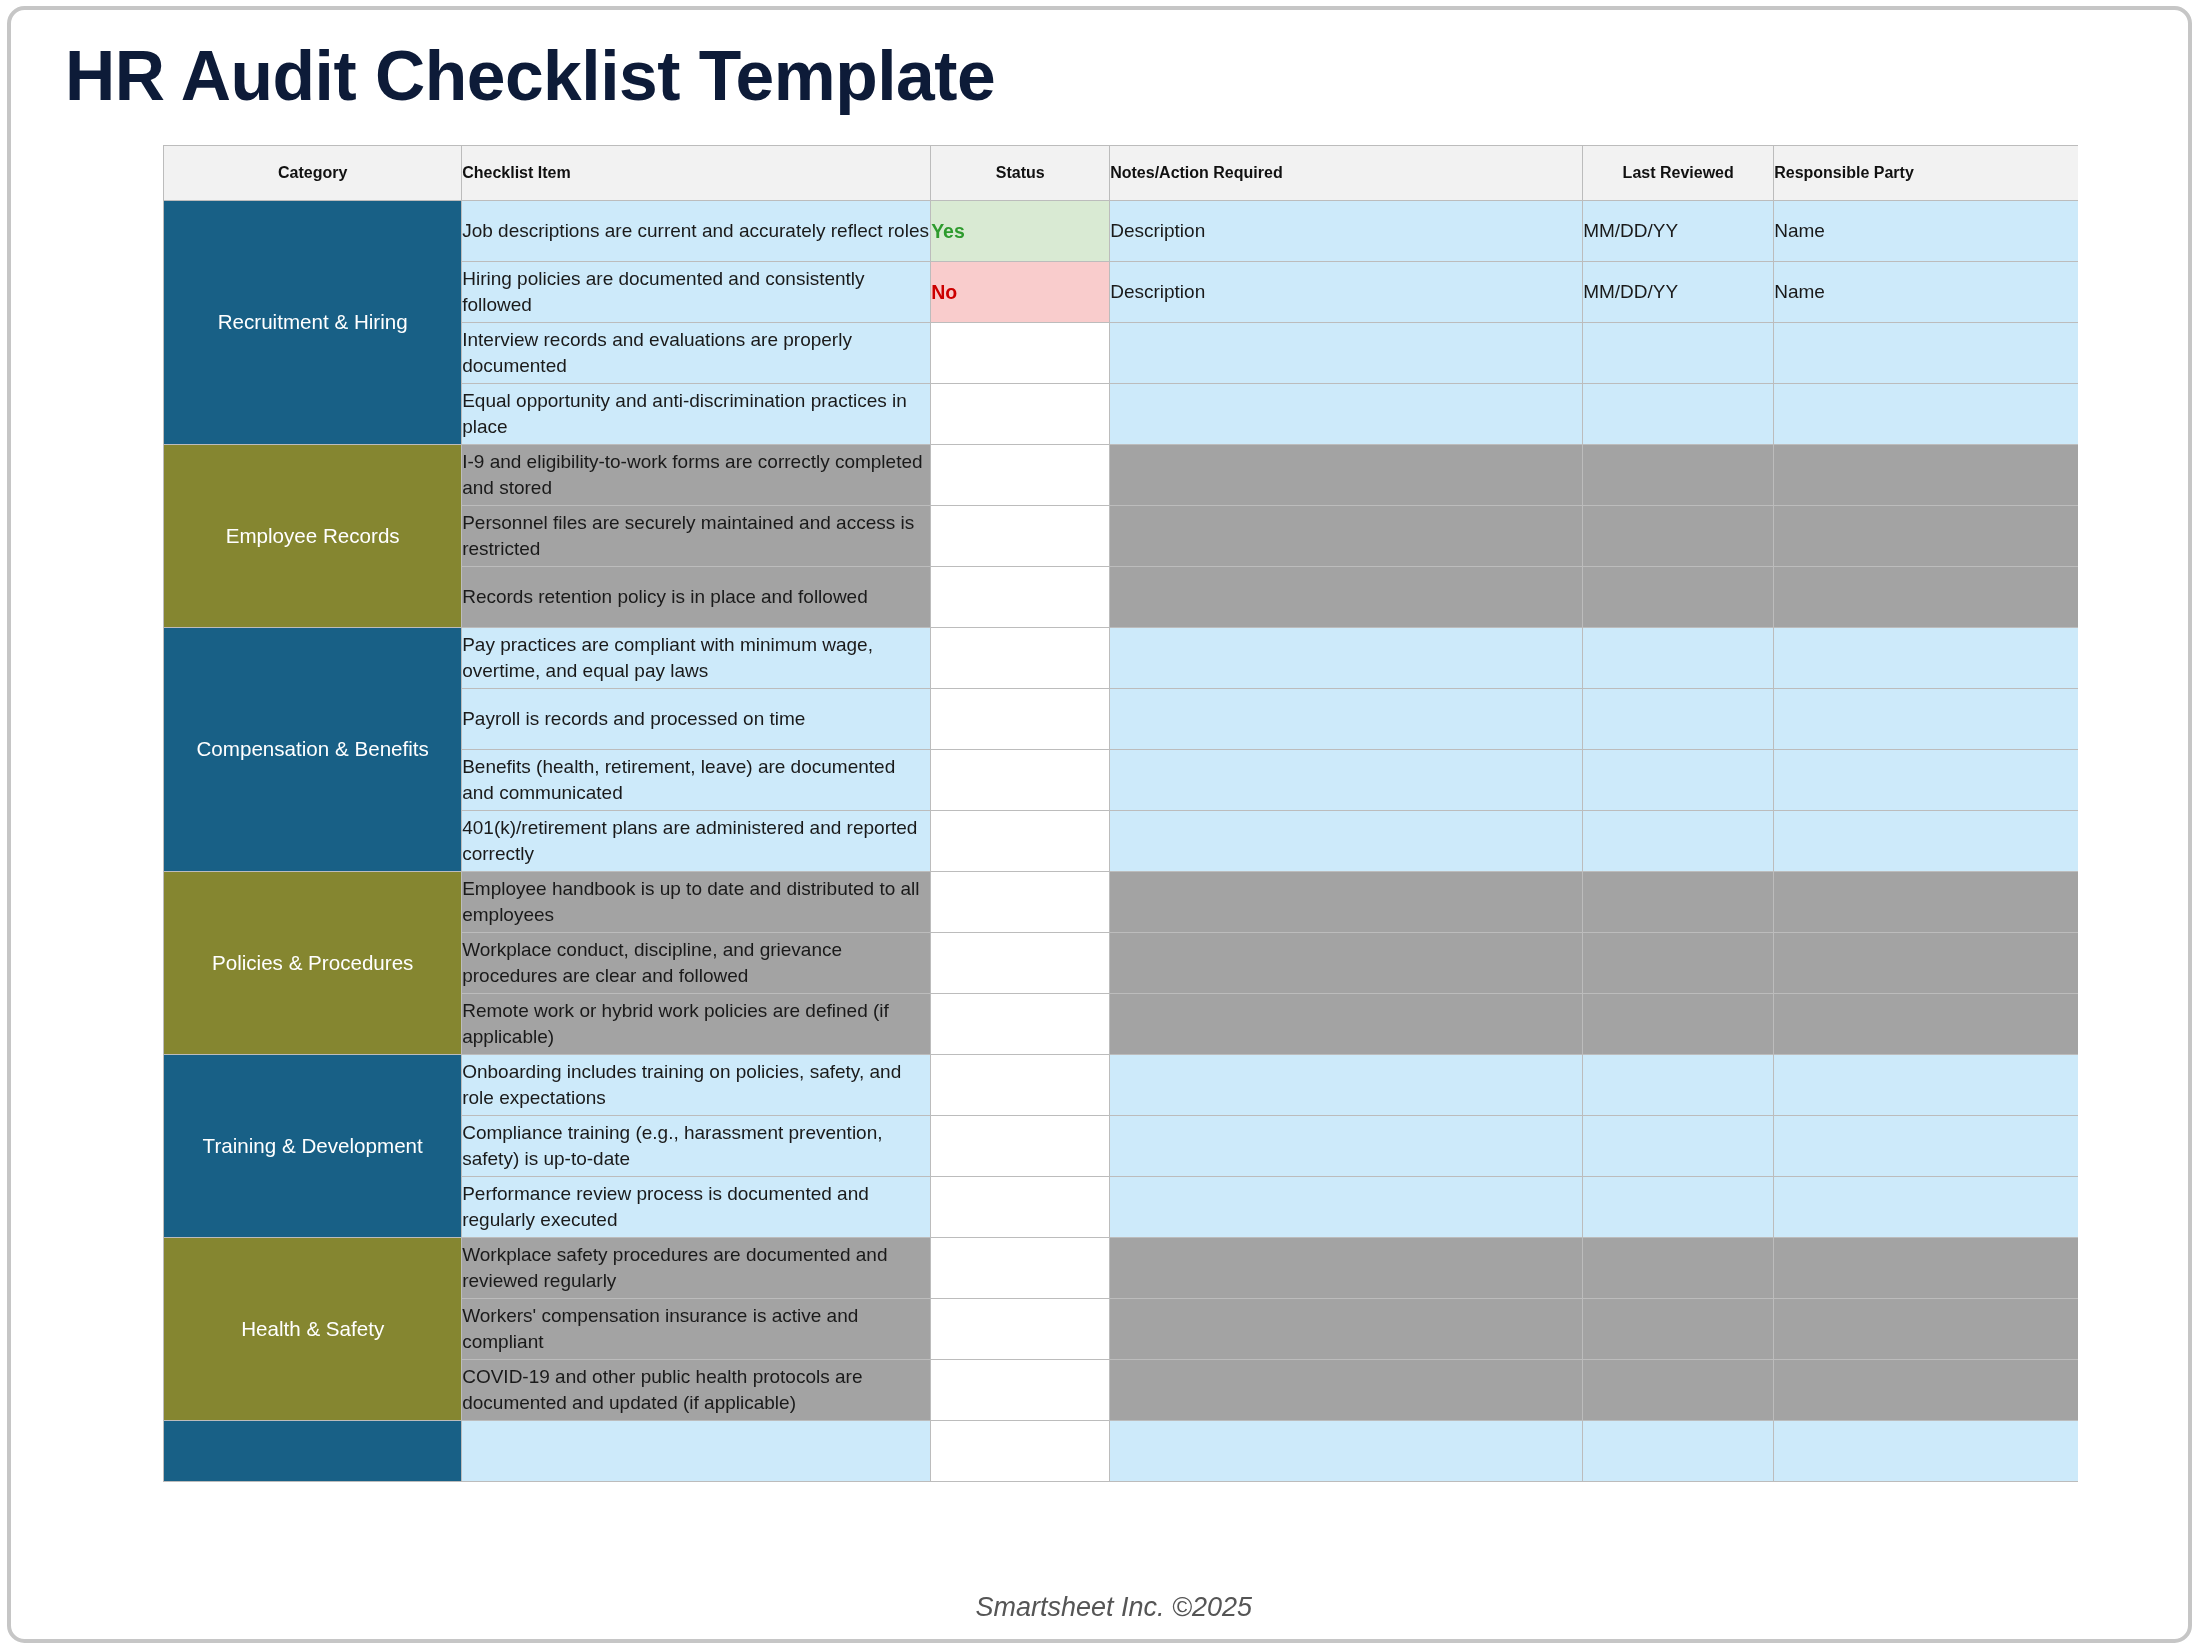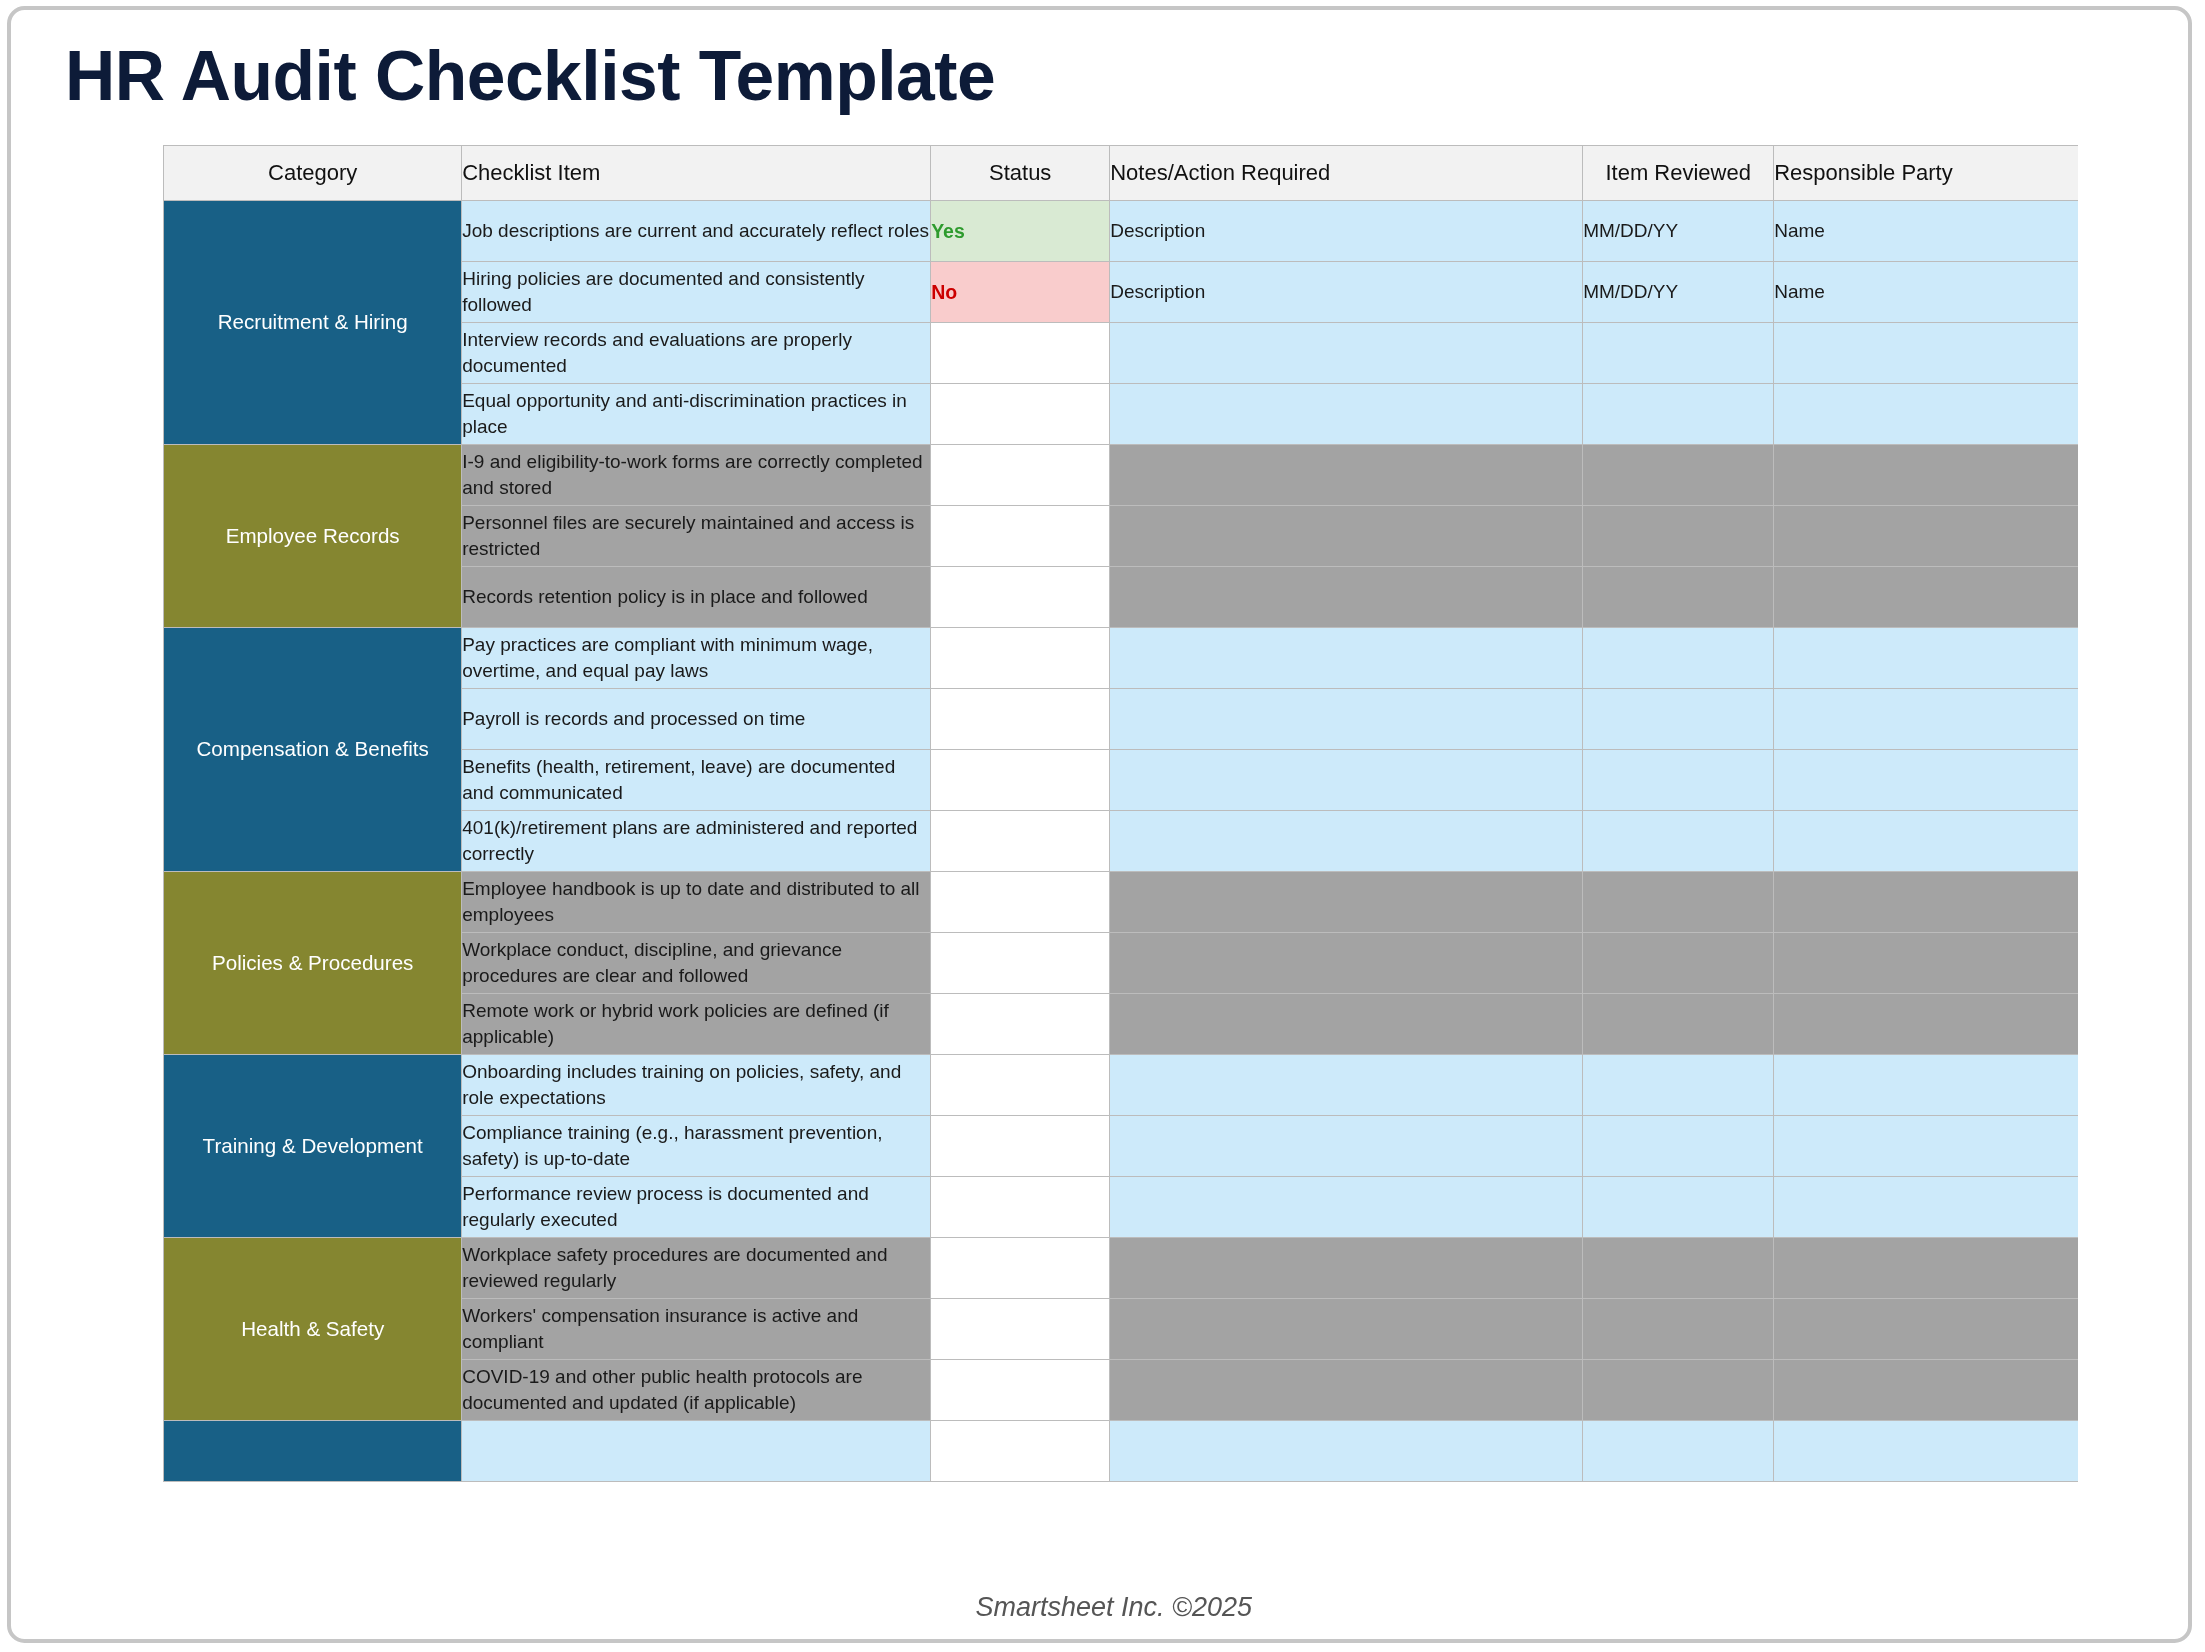--- a/index.html
+++ b/index.html
@@ -61,22 +61,22 @@
   table.checklist th,
   table.checklist td {
     border: 1.5px solid #bcbcbc;
     padding: 0;
     vertical-align: middle;
     box-sizing: border-box;
   }
   thead th {
     background: #f2f2f2;
     height: 55px;
-    font-size: 22px;
-    font-weight: 400;
+    font-size: 16px;
+    font-weight: 700;
     color: #111111;
     padding: 0 14.4px;
     text-align: left;
     white-space: nowrap;
   }
   thead th.th-center { text-align: center; padding: 0; }
 
   td.cat-cell {
     text-align: center;
     vertical-align: middle;
@@ -145,21 +145,21 @@
         <col class="c-notes">
         <col class="c-reviewed">
         <col class="c-responsible">
       </colgroup>
       <thead>
         <tr>
           <th class="th-center">Category</th>
           <th>Checklist Item</th>
           <th class="th-center">Status</th>
           <th>Notes/Action Required</th>
-          <th class="th-center">Item Reviewed</th>
+          <th class="th-center">Last Reviewed</th>
           <th>Responsible Party</th>
         </tr>
       </thead>
       <tbody id="table-body">
           <tr class="band-blue r-tall">
             <td class="cat-cell blue" rowspan="4">Recruitment &amp; Hiring</td>
             <td class="item-cell">Job descriptions are current and accurately reflect roles</td>
             <td class="status-cell yes">Yes</td>
             <td class="plain-cell">Description</td>
             <td class="plain-cell">MM/DD/YY</td>

